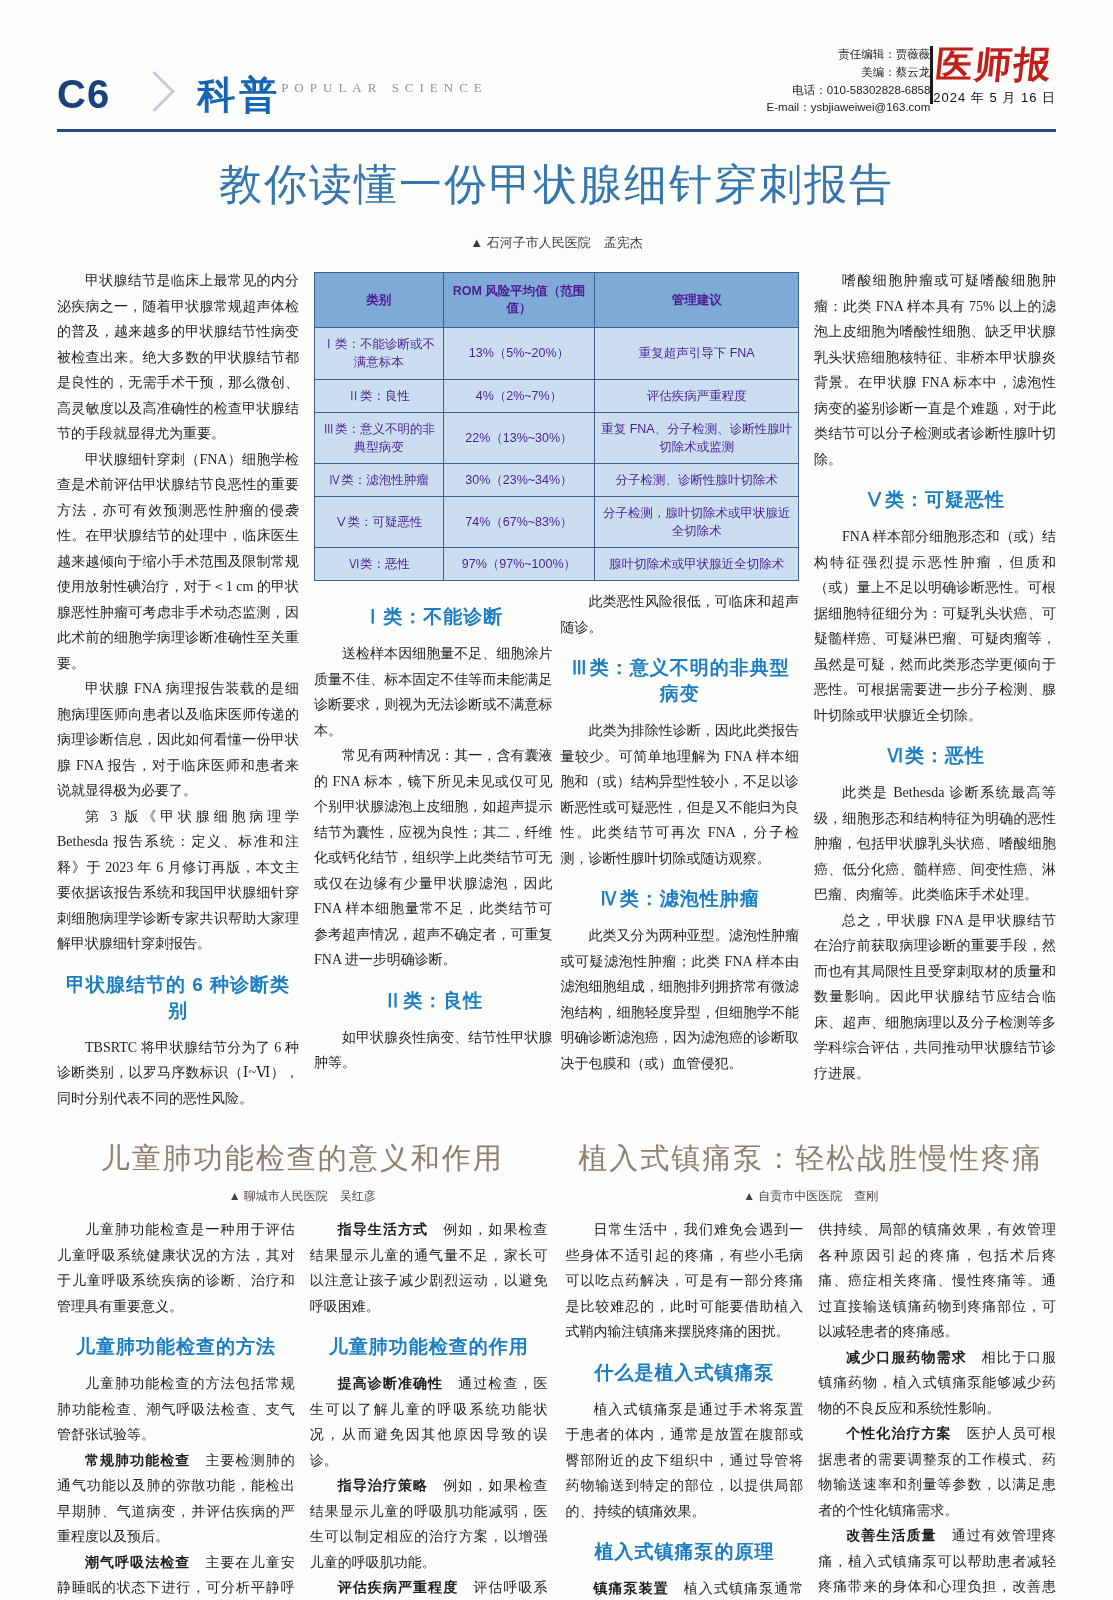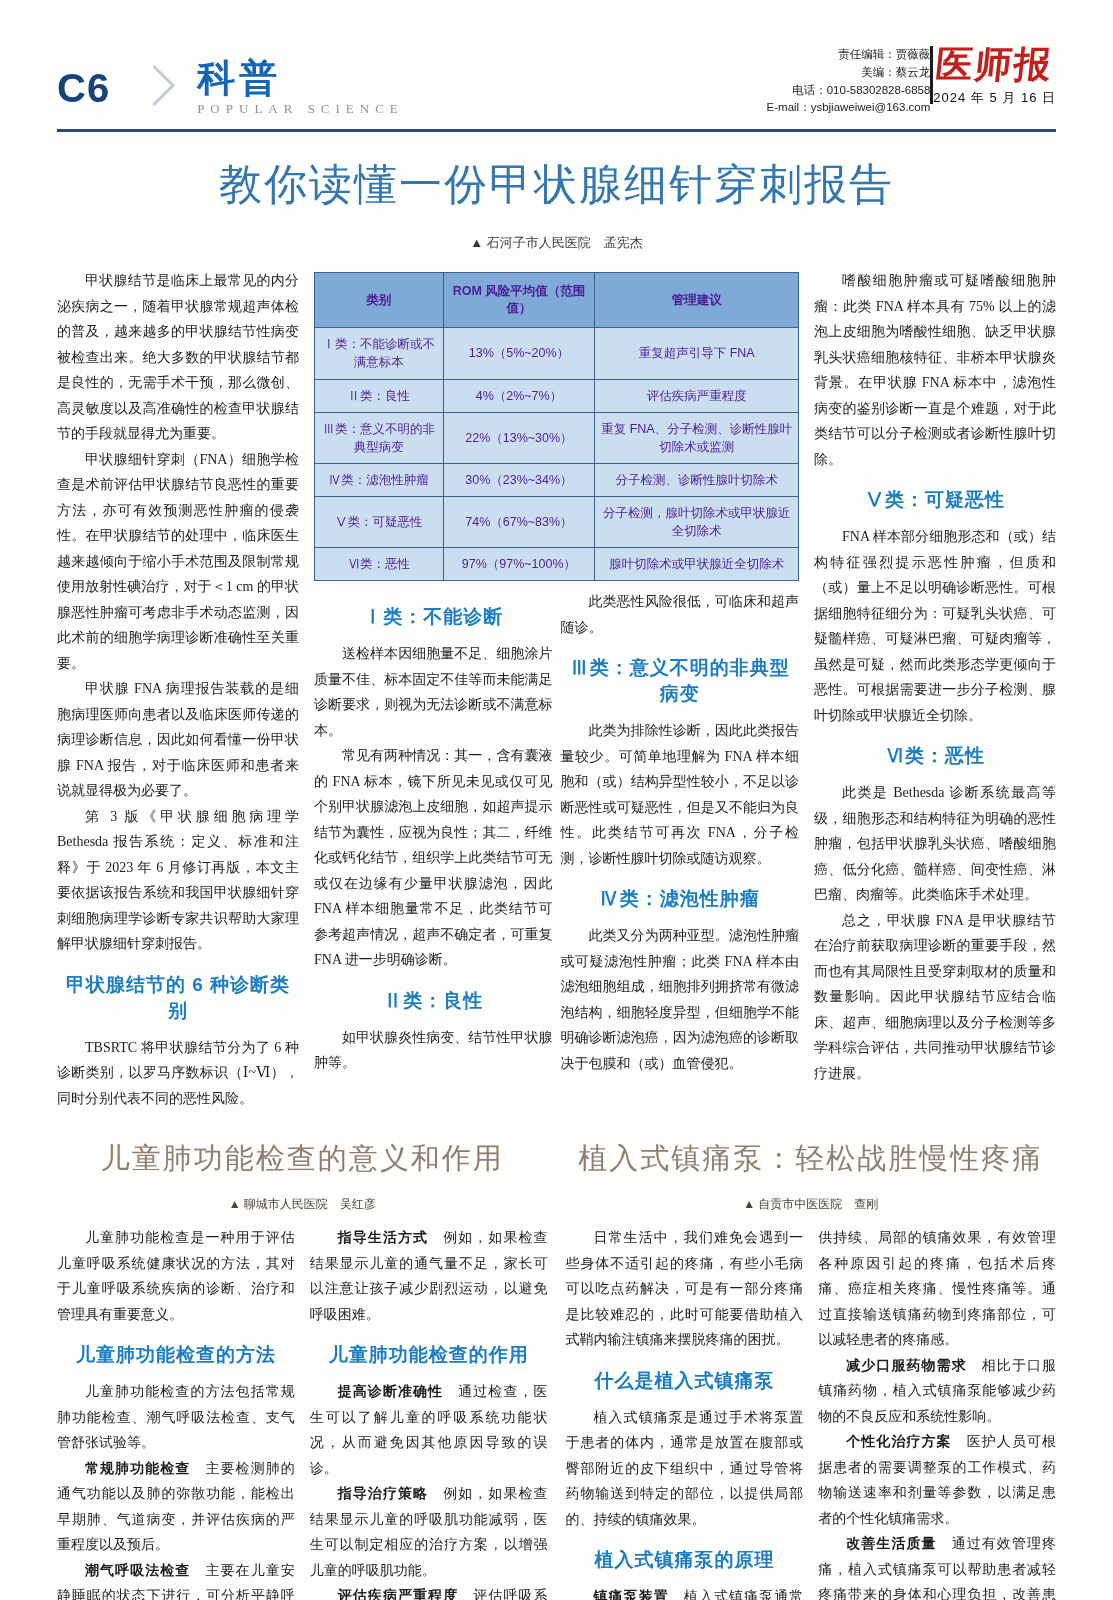--- a/index.html
+++ b/index.html
@@ -12,21 +12,21 @@
   }
   .page{box-sizing:border-box;width:1113px;height:1600px;padding:46px 57px 26px;}
 
   
   .masthead{display:flex;justify-content:space-between;align-items:flex-end;
     padding-bottom:12px;border-bottom:3px solid #27497e;}
   .mh-left{display:flex;align-items:center;gap:20px;}
   .page-no{font-family:"Liberation Sans",sans-serif;font-weight:bold;font-size:40px;color:#17427c;letter-spacing:1px;}
   .chevron{width:26px;height:26px;border-top:3px solid #c2cbd6;border-right:3px solid #c2cbd6;
     transform:rotate(45deg);margin:0 8px 6px 10px;}
-  .sec-block{display:flex;flex-direction:column;}
+  .sec-block{display:flex;}
   .sec-cn{font-family:"Liberation Sans",sans-serif;font-weight:900;font-size:38px;color:#1565b4;letter-spacing:4px;line-height:1;}
   .sec-en{font-size:13px;color:#8e939b;letter-spacing:6px;margin-top:4px;}
   .mh-right{display:flex;align-items:flex-start;}
   .edit-info{text-align:right;font-family:"Liberation Sans",sans-serif;font-size:11.5px;line-height:1.55;color:#222;}
   .vline{width:3px;height:58px;background:#1a1a1a;}
   .brand{text-align:center;}
   .brand-name{color:#c0201c;font-family:"Liberation Serif",serif;font-weight:900;font-size:37px;
     line-height:1;transform:skewX(-6deg);letter-spacing:2px;}
   .brand-date{font-family:"Liberation Sans",sans-serif;font-size:13px;color:#111;margin-top:6px;letter-spacing:1px;}
 
@@ -45,21 +45,21 @@
 
   .body-p{margin:0;text-indent:2em;text-align:justify;font-size:14px;line-height:25.5px;}
   .body-p b{font-family:"Liberation Sans",sans-serif;font-weight:bold;}
   .col-heading{text-align:center;color:#1b7dc3;font-family:"Liberation Sans",sans-serif;
     font-weight:bold;font-size:19px;margin:15px 0 11px;letter-spacing:1px;}
 
   
   .second-row{display:grid;grid-template-columns:1fr 1fr;column-gap:18px;margin-top:28px;}
   .sub-title{text-align:center;font-family:"Liberation Sans",sans-serif;font-weight:500;
     font-size:29px;color:#8d7e70;letter-spacing:2px;}
-  .sub-byline{text-align:center;font-family:"Liberation Sans",sans-serif;font-size:12px;color:#4a443e;margin:17px 0 12px;}
+  .sub-byline{text-align:center;font-family:"Liberation Sans",sans-serif;font-size:12px;color:#4a443e;margin:9px 0 12px;}
   .sub-cols{display:grid;grid-template-columns:1fr 1fr;column-gap:15px;}
 </style>
 </head>
 <body>
 
 <div class="page">
 
   <div class="masthead">
     <div class="mh-left">
       <div class="page-no">C6</div>

